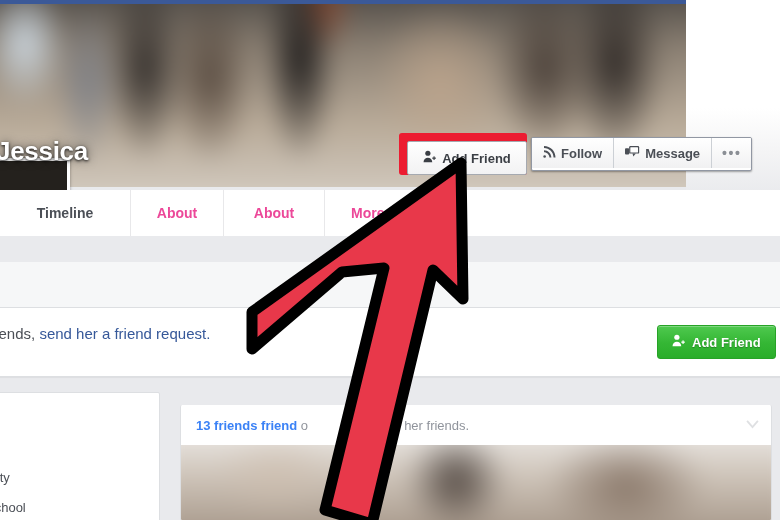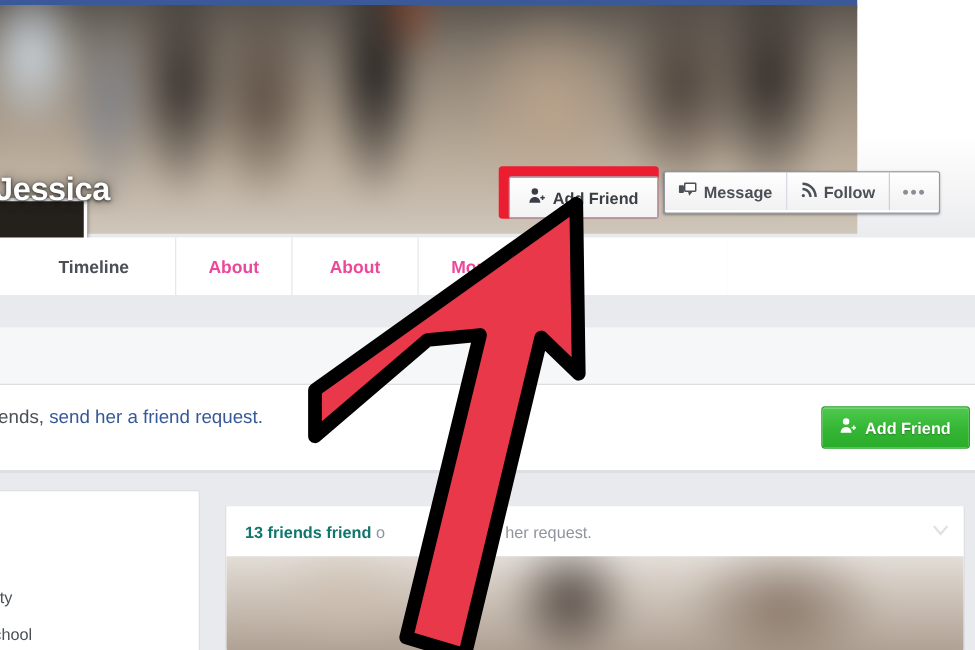--- a/index.html
+++ b/index.html
@@ -61,21 +61,21 @@
 
   .icon{display:inline-block;flex:0 0 auto;}
 
   
   .tabbar{position:absolute;left:0;top:190px;width:581px;height:46px;
     background:#fff;border-bottom:1px solid #e5e5e5;display:flex;align-items:stretch;
     box-shadow:0 1px 1px rgba(0,0,0,.06);}
   .tab{display:flex;align-items:center;justify-content:center;
     border-right:1px solid #e8e8ea;font-size:14px;font-weight:bold;color:#ec4899;
     position:relative;}
-  .tab.active{color:#4b4f56;padding-left:10px;}
+  .tab.active{color:#4b4f56;}
   .tab .caret-under{position:absolute;left:50%;bottom:-9px;margin-left:-8px;
     width:0;height:0;border-left:8px solid transparent;border-right:8px solid transparent;
     border-bottom:9px solid #f0f0f0;}
   .tab .chev{margin-left:6px;width:0;height:0;border-left:5px solid transparent;
     border-right:5px solid transparent;border-top:6px solid #365899;display:inline-block;}
 
   .tabbar-rest{position:absolute;left:581px;top:190px;width:199px;height:46px;
     background:#fff;border-bottom:1px solid #e5e5e5;}
 
   
@@ -98,21 +98,21 @@
   
   .left-col{position:absolute;left:-120px;top:392px;width:278px;height:128px;
     background:#fff;border:1px solid #dddfe2;border-radius:2px;}
   .left-line{position:absolute;left:-14px;font-size:13px;color:#4b4f56;}
   .left-line.l1{top:470px;}
   .left-line.l2{top:500px;}
 
   .main-col{position:absolute;left:180px;top:405px;width:590px;height:115px;
     background:#fff;border:1px solid #dddfe2;border-top:none;border-radius:2px;overflow:hidden;}
   .story-head{position:absolute;left:15px;top:13px;font-size:13px;color:#90949c;white-space:nowrap;}
-  .story-head b{color:#0f766e;font-weight:bold;}
+  .story-head b{color:#3b82f6;font-weight:bold;}
   .story-chev{position:absolute;right:12px;top:15px;width:13px;height:9px;opacity:.28;}
   .story-photo{position:absolute;left:0;top:40px;width:590px;height:80px;overflow:hidden;}
   .story-photo-img{position:absolute;inset:-25px;filter:blur(12px);
     background:
       radial-gradient(ellipse 90px 60px at 120px 55px, rgba(205,190,175,.85), rgba(205,190,175,0) 72%),
       radial-gradient(ellipse 70px 70px at 300px 60px, rgba(55,45,40,.85), rgba(55,45,40,0) 72%),
       radial-gradient(ellipse 110px 70px at 470px 65px, rgba(120,100,85,.8), rgba(120,100,85,0) 74%),
       linear-gradient(180deg,#f3f2f1 0%,#cfc5ba 42%,#9b8b7c 100%);}
 
   
@@ -128,40 +128,40 @@
 
   <div class="cover">
     <div class="cover-img"></div>
   </div>
   <div class="cover-white"></div>
 
   <div class="profile-pic"></div>
   <div class="profile-name">Jessica</div>
 
   <div class="btn-group">
+    <div class="cbtn">
+      <span class="icon">
+        <svg width="13" height="13" viewBox="0 0 16 16">
+            <path d="M2 12.5a1.6 1.6 0 1 0 0 3.2 1.6 1.6 0 0 0 0-3.2z" fill="#4b4f56"></path>
+            <path d="M1.2 6.4v2.4c3.7 0 6.7 3 6.7 6.7h2.4c0-5.1-4.1-9.1-9.1-9.1z" fill="#4b4f56"></path>
+            <path d="M1.2 1.3v2.4c6.5 0 11.8 5.3 11.8 11.8h2.4C15.4 7.4 9.1 1.3 1.2 1.3z" fill="#4b4f56"></path>
+          </svg>
+      </span>
+      <span>Follow</span>
+    </div>
     <div class="cbtn">
       <span class="icon">
         <svg width="15" height="13" viewBox="0 0 18 15">
             <rect x="5" y="1" width="12" height="9" rx="1.4" fill="#4b4f56"></rect>
             <rect x="6.4" y="2.4" width="9.2" height="6.2" rx=".6" fill="#fff"></rect>
             <path d="M9 10h4l-3 3.6z" fill="#4b4f56"></path>
             <rect x="0" y="3.5" width="5" height="7.5" rx="1.2" fill="#4b4f56"></rect>
           </svg>
       </span>
       <span>Message</span>
-    </div>
-    <div class="cbtn">
-      <span class="icon">
-        <svg width="13" height="13" viewBox="0 0 16 16">
-            <path d="M2 12.5a1.6 1.6 0 1 0 0 3.2 1.6 1.6 0 0 0 0-3.2z" fill="#4b4f56"></path>
-            <path d="M1.2 6.4v2.4c3.7 0 6.7 3 6.7 6.7h2.4c0-5.1-4.1-9.1-9.1-9.1z" fill="#4b4f56"></path>
-            <path d="M1.2 1.3v2.4c6.5 0 11.8 5.3 11.8 11.8h2.4C15.4 7.4 9.1 1.3 1.2 1.3z" fill="#4b4f56"></path>
-          </svg>
-      </span>
-      <span>Follow</span>
     </div>
     <div class="cbtn">
       <span class="dots">•••</span>
     </div>
   </div>
 
   <div class="addfriend-wrap">
     <div class="addfriend">
       <span class="icon">
         <svg width="13" height="13" viewBox="0 0 16 16">
@@ -218,21 +218,21 @@
   <div class="left-line l2">School</div>
 
   <div class="main-col">
     <div class="story-head">
       <b>13 friends</b>
       <b>friend</b>
       <span>o</span>
       &nbsp;&nbsp;&nbsp;&nbsp;&nbsp;&nbsp;&nbsp;&nbsp;
       <span>Timel</span>
       &nbsp;&nbsp;&nbsp;&nbsp;&nbsp;&nbsp;
-      <span>her request.</span>
+      <span>her friends.</span>
     </div>
     <svg class="story-chev" viewBox="0 0 14 10">
       <path d="M1 1l6 7 6-7" stroke="#8d9199" stroke-width="2" fill="none"></path>
     </svg>
     <div class="story-photo">
       <div class="story-photo-img"></div>
     </div>
   </div>
 
   <svg class="arrow" viewBox="0 0 780 520">

